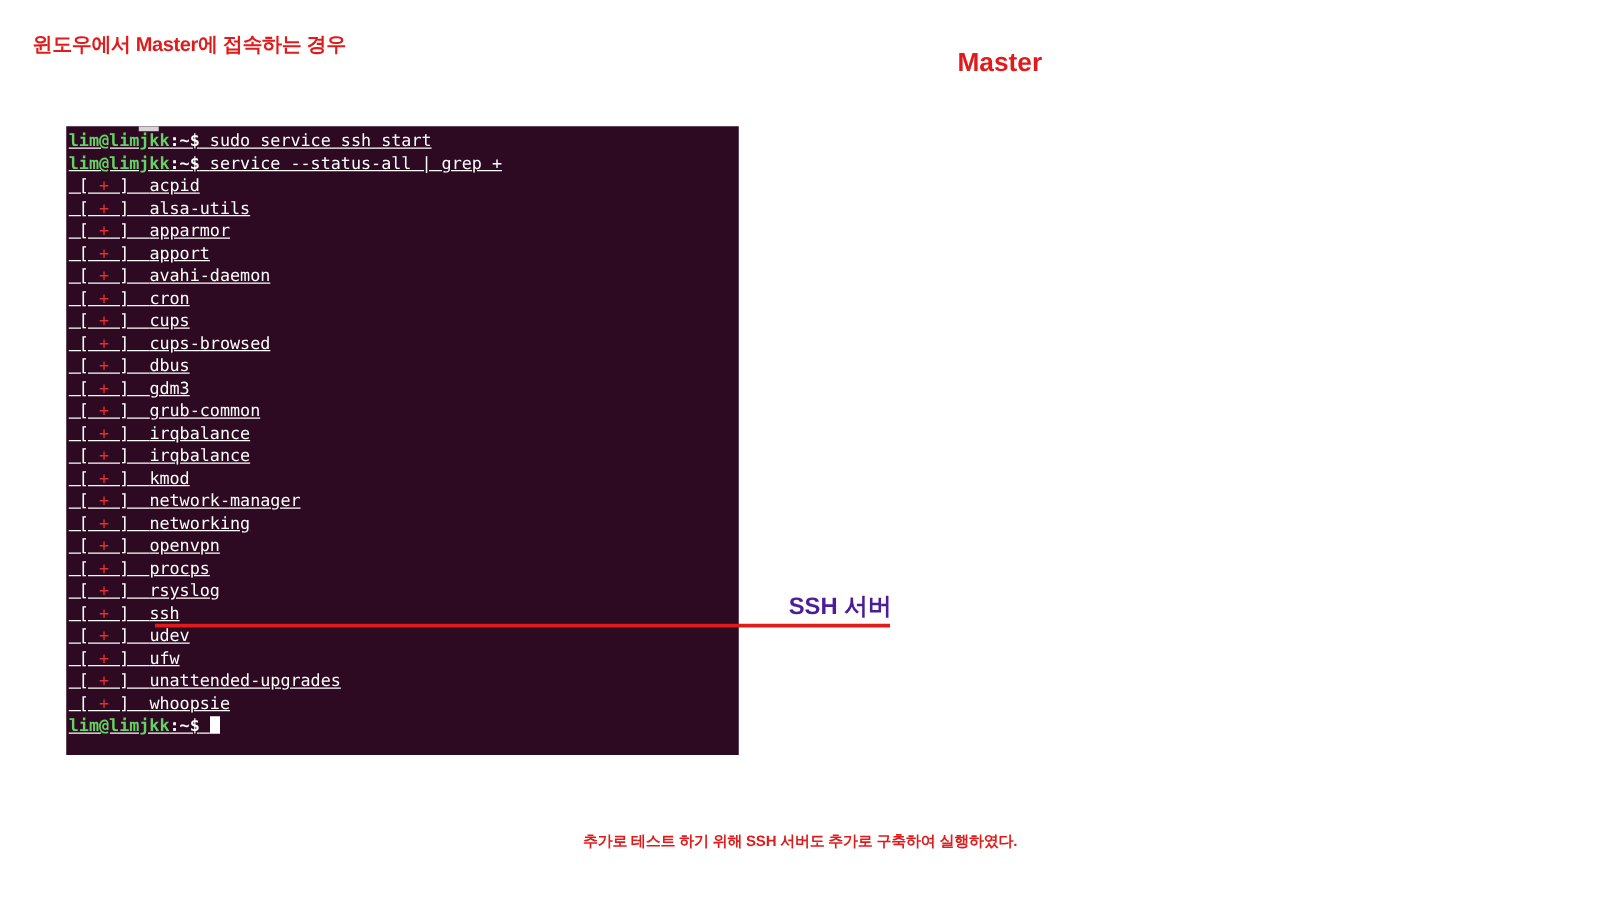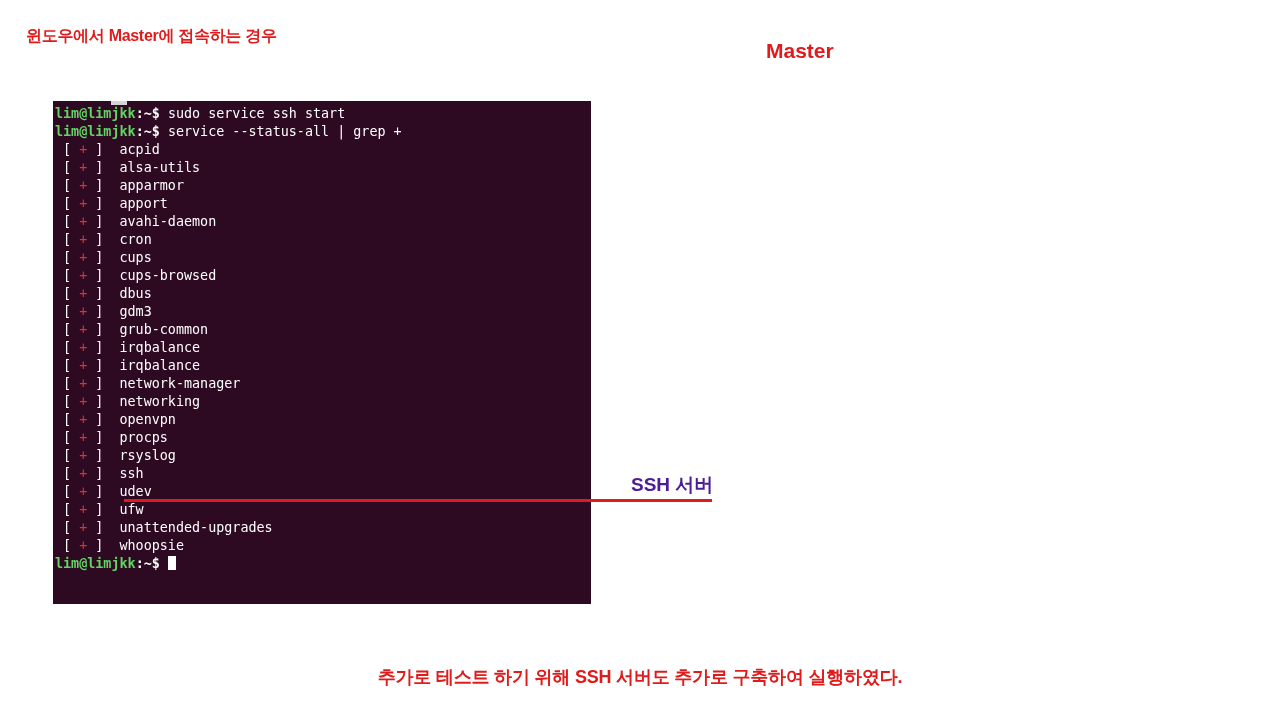--- a/index.html
+++ b/index.html
@@ -58,20 +58,21 @@
     top: 0px;
     width: 16px;
     height: 4px;
     background: #d9d2d6;
   }
   #terminal-body {
     position: absolute;
     left: 0;
     top: 4px;
     right: 0;
+    text-decoration: underline;
   }
   .term-line {
     height: 18px;
     white-space: pre;
     padding-left: 2px;
   }
   .prompt-user { color: #63d463; font-weight: bold; }
   .prompt-path { color: #ffffff; font-weight: bold; }
   .cmd-text    { color: #ffffff; }
   .svc-line    { color: #ffffff; }
@@ -103,21 +104,21 @@
     white-space: nowrap;
   }
 
   
   #caption {
     position: absolute;
     left: 0;
     right: 0;
     top: 665px;
     text-align: center;
-    font-size: 18px;
+    font-size: 12px;
     font-weight: bold;
     color: #e01b1b;
     letter-spacing: -0.2px;
     white-space: nowrap;
   }
 </style>
 </head>
 <body>
 
 <div id="slide-title">윈도우에서 Master에 접속하는 경우</div>
@@ -139,20 +140,21 @@
         <div class="term-line svc-line"><span> [ </span><span class="svc-plus">+</span><span> ]  </span><span>apport</span></div>
         <div class="term-line svc-line"><span> [ </span><span class="svc-plus">+</span><span> ]  </span><span>avahi-daemon</span></div>
         <div class="term-line svc-line"><span> [ </span><span class="svc-plus">+</span><span> ]  </span><span>cron</span></div>
         <div class="term-line svc-line"><span> [ </span><span class="svc-plus">+</span><span> ]  </span><span>cups</span></div>
         <div class="term-line svc-line"><span> [ </span><span class="svc-plus">+</span><span> ]  </span><span>cups-browsed</span></div>
         <div class="term-line svc-line"><span> [ </span><span class="svc-plus">+</span><span> ]  </span><span>dbus</span></div>
         <div class="term-line svc-line"><span> [ </span><span class="svc-plus">+</span><span> ]  </span><span>gdm3</span></div>
         <div class="term-line svc-line"><span> [ </span><span class="svc-plus">+</span><span> ]  </span><span>grub-common</span></div>
         <div class="term-line svc-line"><span> [ </span><span class="svc-plus">+</span><span> ]  </span><span>irqbalance</span></div>
         <div class="term-line svc-line"><span> [ </span><span class="svc-plus">+</span><span> ]  </span><span>irqbalance</span></div>
+        <div class="term-line svc-line"><span> [ </span><span class="svc-plus">+</span><span> ]  </span><span>kmod</span></div>
         <div class="term-line svc-line"><span> [ </span><span class="svc-plus">+</span><span> ]  </span><span>network-manager</span></div>
         <div class="term-line svc-line"><span> [ </span><span class="svc-plus">+</span><span> ]  </span><span>networking</span></div>
         <div class="term-line svc-line"><span> [ </span><span class="svc-plus">+</span><span> ]  </span><span>openvpn</span></div>
         <div class="term-line svc-line"><span> [ </span><span class="svc-plus">+</span><span> ]  </span><span>procps</span></div>
         <div class="term-line svc-line"><span> [ </span><span class="svc-plus">+</span><span> ]  </span><span>rsyslog</span></div>
         <div class="term-line svc-line"><span> [ </span><span class="svc-plus">+</span><span> ]  </span><span>ssh</span></div>
         <div class="term-line svc-line"><span> [ </span><span class="svc-plus">+</span><span> ]  </span><span>udev</span></div>
         <div class="term-line svc-line"><span> [ </span><span class="svc-plus">+</span><span> ]  </span><span>ufw</span></div>
         <div class="term-line svc-line"><span> [ </span><span class="svc-plus">+</span><span> ]  </span><span>unattended-upgrades</span></div>
         <div class="term-line svc-line"><span> [ </span><span class="svc-plus">+</span><span> ]  </span><span>whoopsie</span></div>

